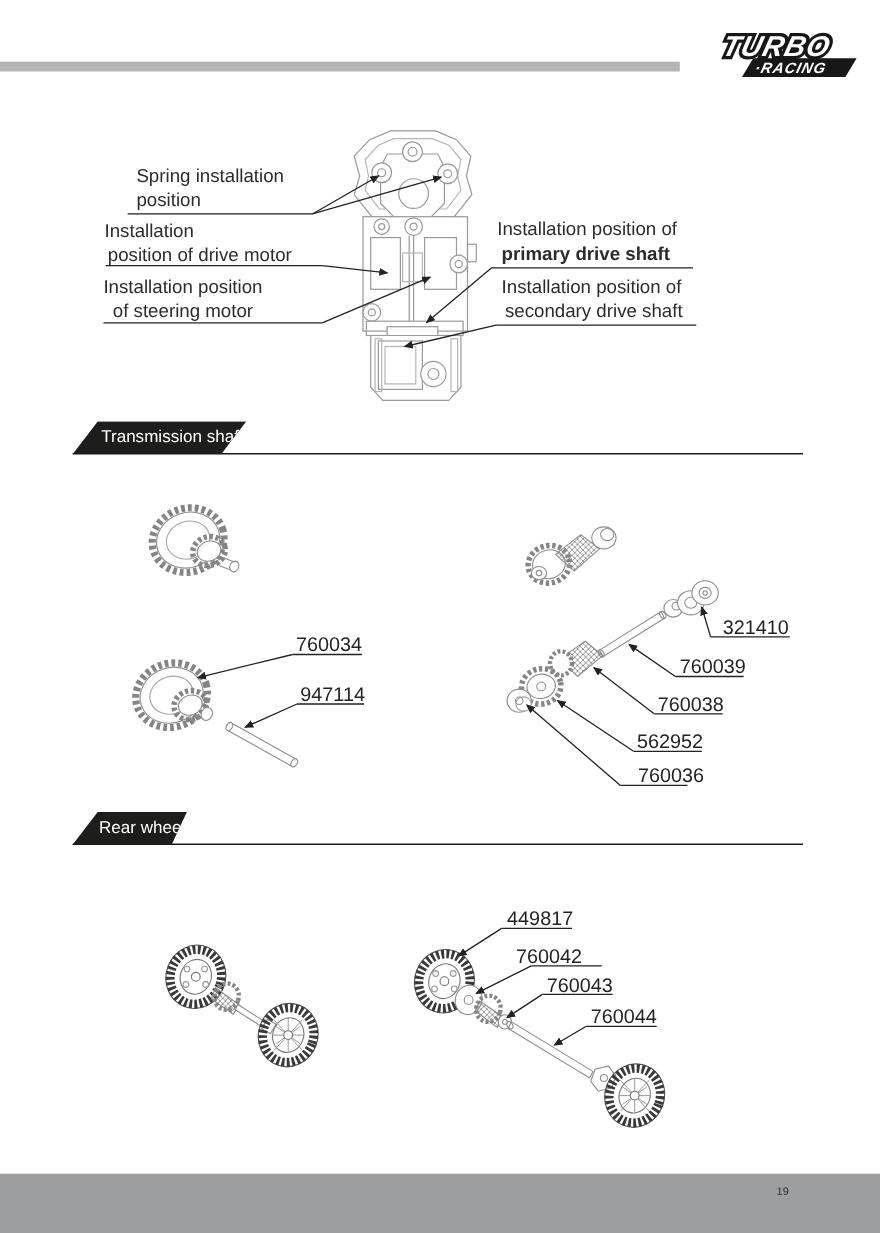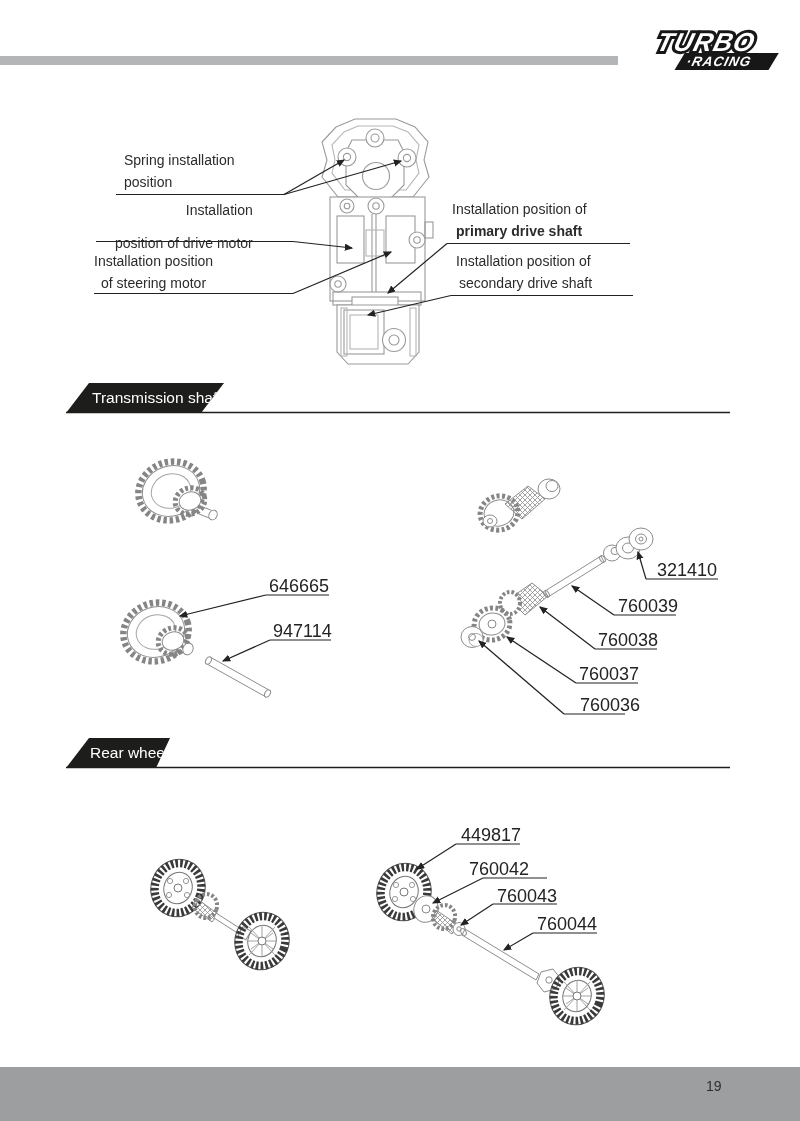--- a/index.html
+++ b/index.html
@@ -7,41 +7,41 @@
     width:800px;height:1121px;position:relative;background:#ffffff;
     font-family:"Liberation Sans","DejaVu Sans",sans-serif;color:#2b2b2b;
     overflow:hidden;
   }
   .abs{position:absolute;}
   
   .top-bar{left:0;top:56px;width:618px;height:9px;background:#b3b5b7;}
   
   .logo{left:638px;top:24px;width:150px;height:52px;}
   
-  .lbl{font-size:14px;line-height:22px;color:#2b2b2b;white-space:nowrap;}
+  .lbl{font-size:17px;line-height:22px;color:#2b2b2b;white-space:nowrap;}
   .lbl-spring{left:124px;top:149px;}
-  .lbl-drive{left:112px;top:199px;text-align:right;}
-  .lbl-drive .l2{padding-left:3px;margin-top:11px;}
+  .lbl-drive{left:95px;top:199px;}
+  .lbl-drive .l2{padding-left:3px;}
   .lbl-steer{left:94px;top:250px;text-align:center;}
   .lbl-primary{left:452px;top:198px;}
   .lbl-primary .l2{padding-left:4px;font-weight:bold;}
   .lbl-secondary{left:456px;top:250px;}
   .lbl-secondary .l2{padding-left:3px;}
   
   .banner{height:30px;background:#1d1d1b;color:#ffffff;font-size:15.5px;
           display:flex;align-items:center;}
   .banner-trans{left:66px;top:383px;width:158px;
       clip-path:polygon(23px 0,158px 0,135px 30px,0 30px);padding-left:26px;box-sizing:border-box;}
   .banner-rear{left:66px;top:738px;width:104px;
       clip-path:polygon(23px 0,104px 0,90px 30px,0 30px);padding-left:24px;box-sizing:border-box;}
   
   .pn{font-size:18px;color:#232323;white-space:nowrap;}
   
   .footer{left:0;top:1067px;width:800px;height:54px;background:#9c9e9f;}
-  .page-num{left:706px;top:1078px;font-size:14px;color:#2f2f2f;}
+  .page-num{left:706px;top:1078px;font-size:10px;color:#2f2f2f;}
   svg{display:block;}
 </style>
 </head>
 <body>
 
 <div class="abs top-bar"></div>
 
 <div class="abs logo">
   <svg width="150" height="52" viewBox="0 0 150 52">
     <g transform="skewX(-14) translate(14,0)">
@@ -296,24 +296,24 @@
   <div class="l2">secondary drive shaft</div>
 </div>
 
 <div class="abs banner banner-trans">
   <span>Transmission shaft</span>
 </div>
 <div class="abs banner banner-rear">
   <span>Rear wheel</span>
 </div>
 
-<div class="abs pn" style="left:269px;top:576px">646665</div>
+<div class="abs pn" style="left:269px;top:576px">760034</div>
 <div class="abs pn" style="left:273px;top:621px">947114</div>
 <div class="abs pn" style="left:580px;top:695px">760036</div>
-<div class="abs pn" style="left:579px;top:664px">760037</div>
+<div class="abs pn" style="left:579px;top:664px">562952</div>
 <div class="abs pn" style="left:598px;top:630px">760038</div>
 <div class="abs pn" style="left:618px;top:596px">760039</div>
 <div class="abs pn" style="left:657px;top:560px">321410</div>
 <div class="abs pn" style="left:461px;top:825px">449817</div>
 <div class="abs pn" style="left:469px;top:859px">760042</div>
 <div class="abs pn" style="left:497px;top:886px">760043</div>
 <div class="abs pn" style="left:537px;top:914px">760044</div>
 
 <div class="abs footer"></div>
 <div class="abs page-num">19</div>

